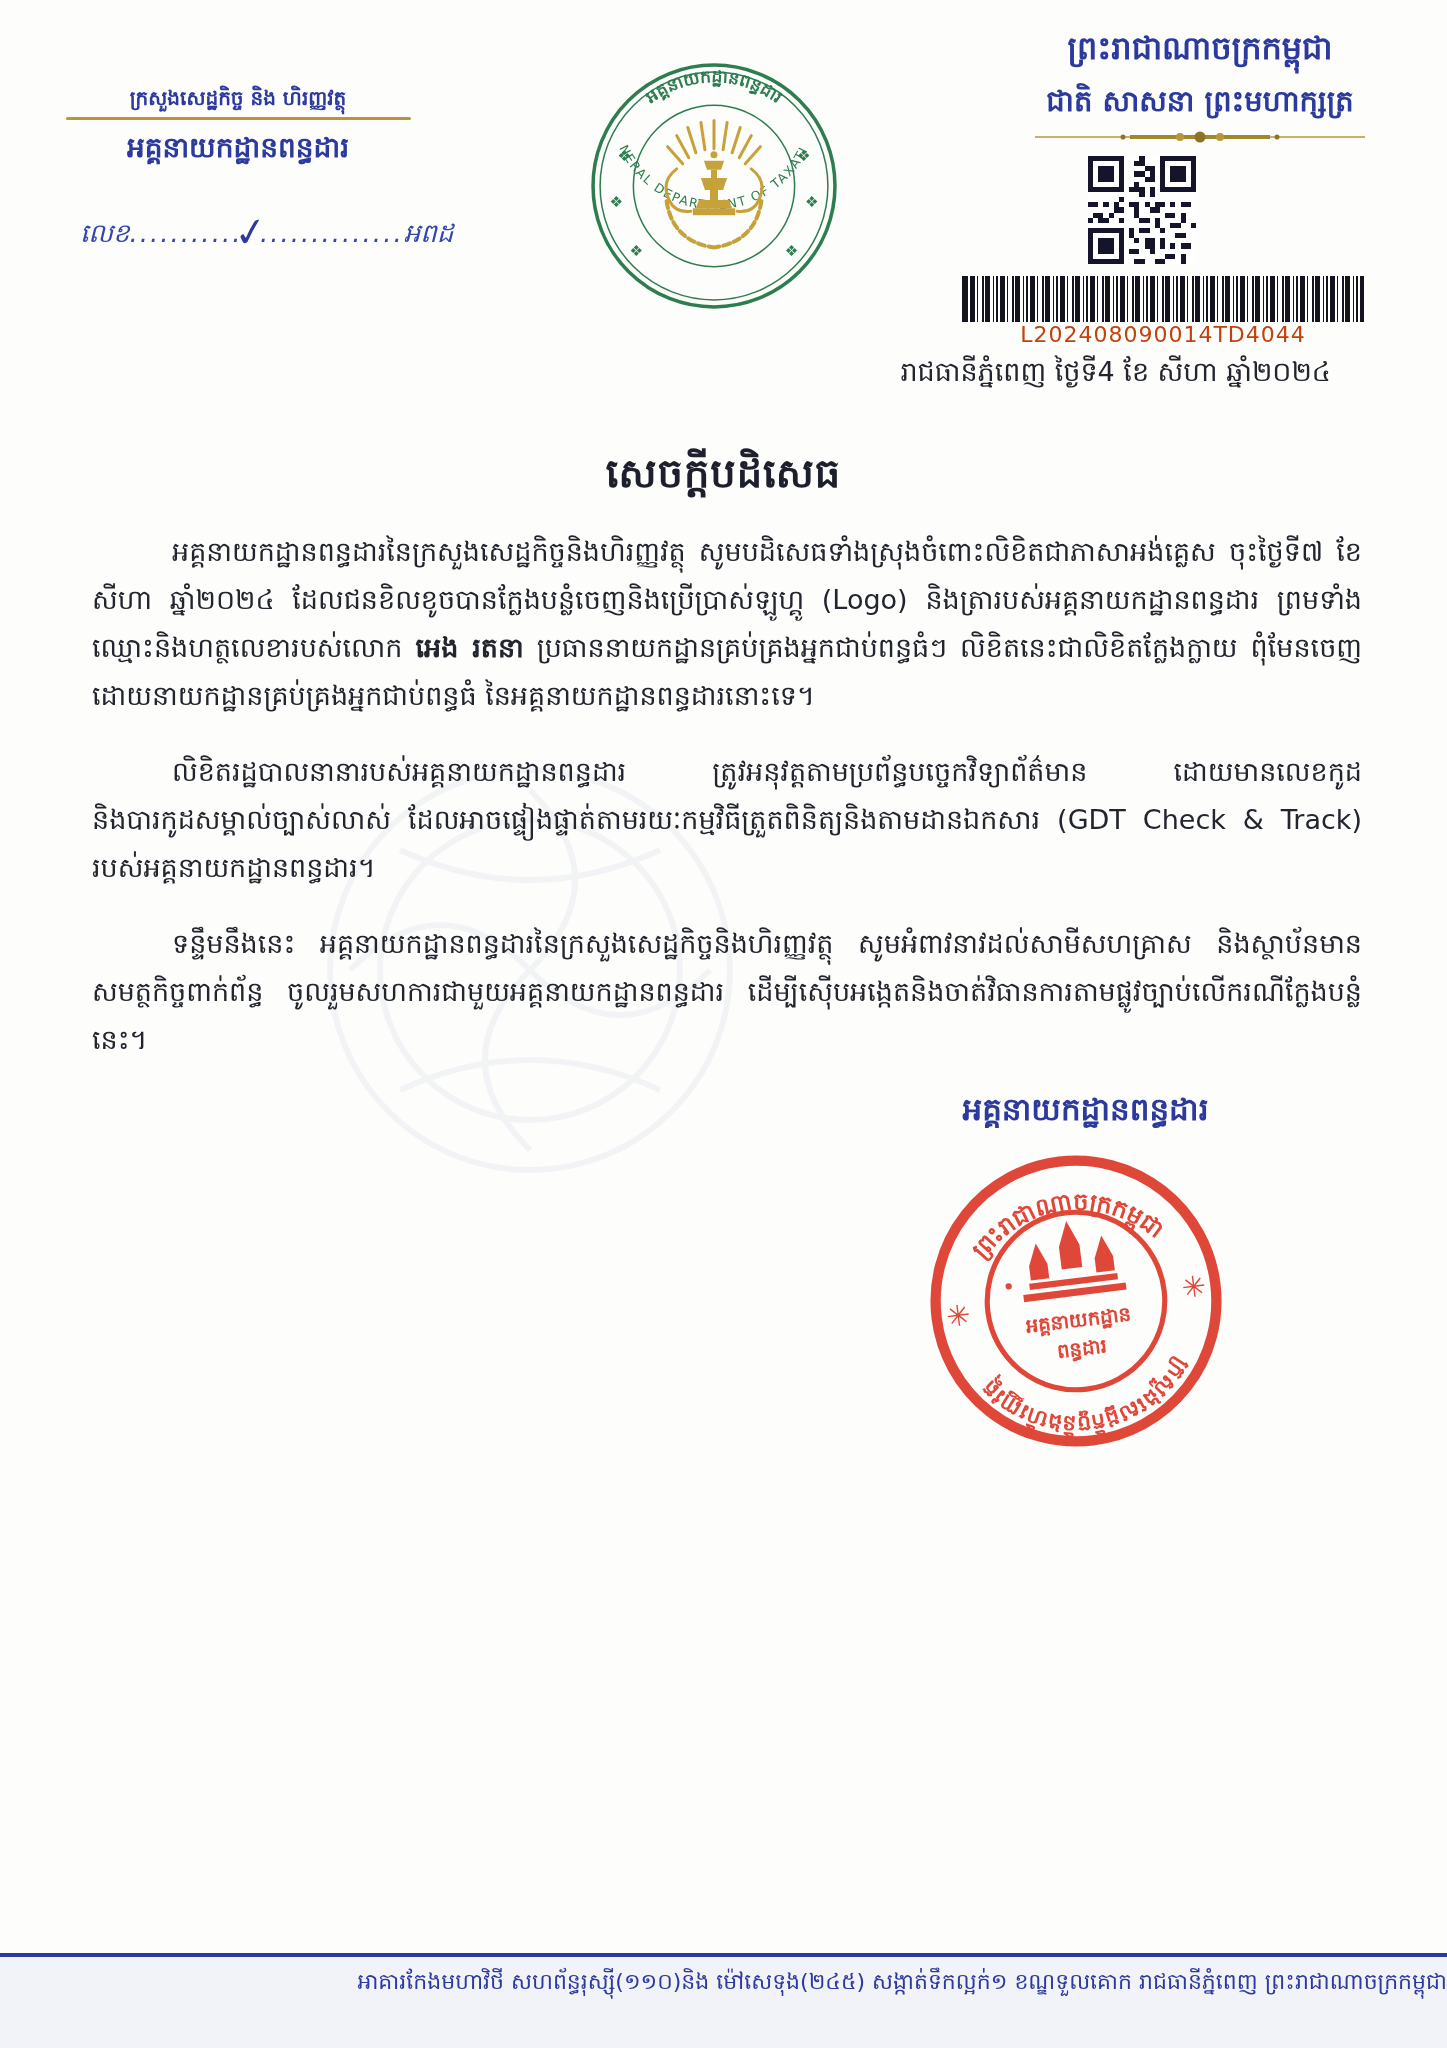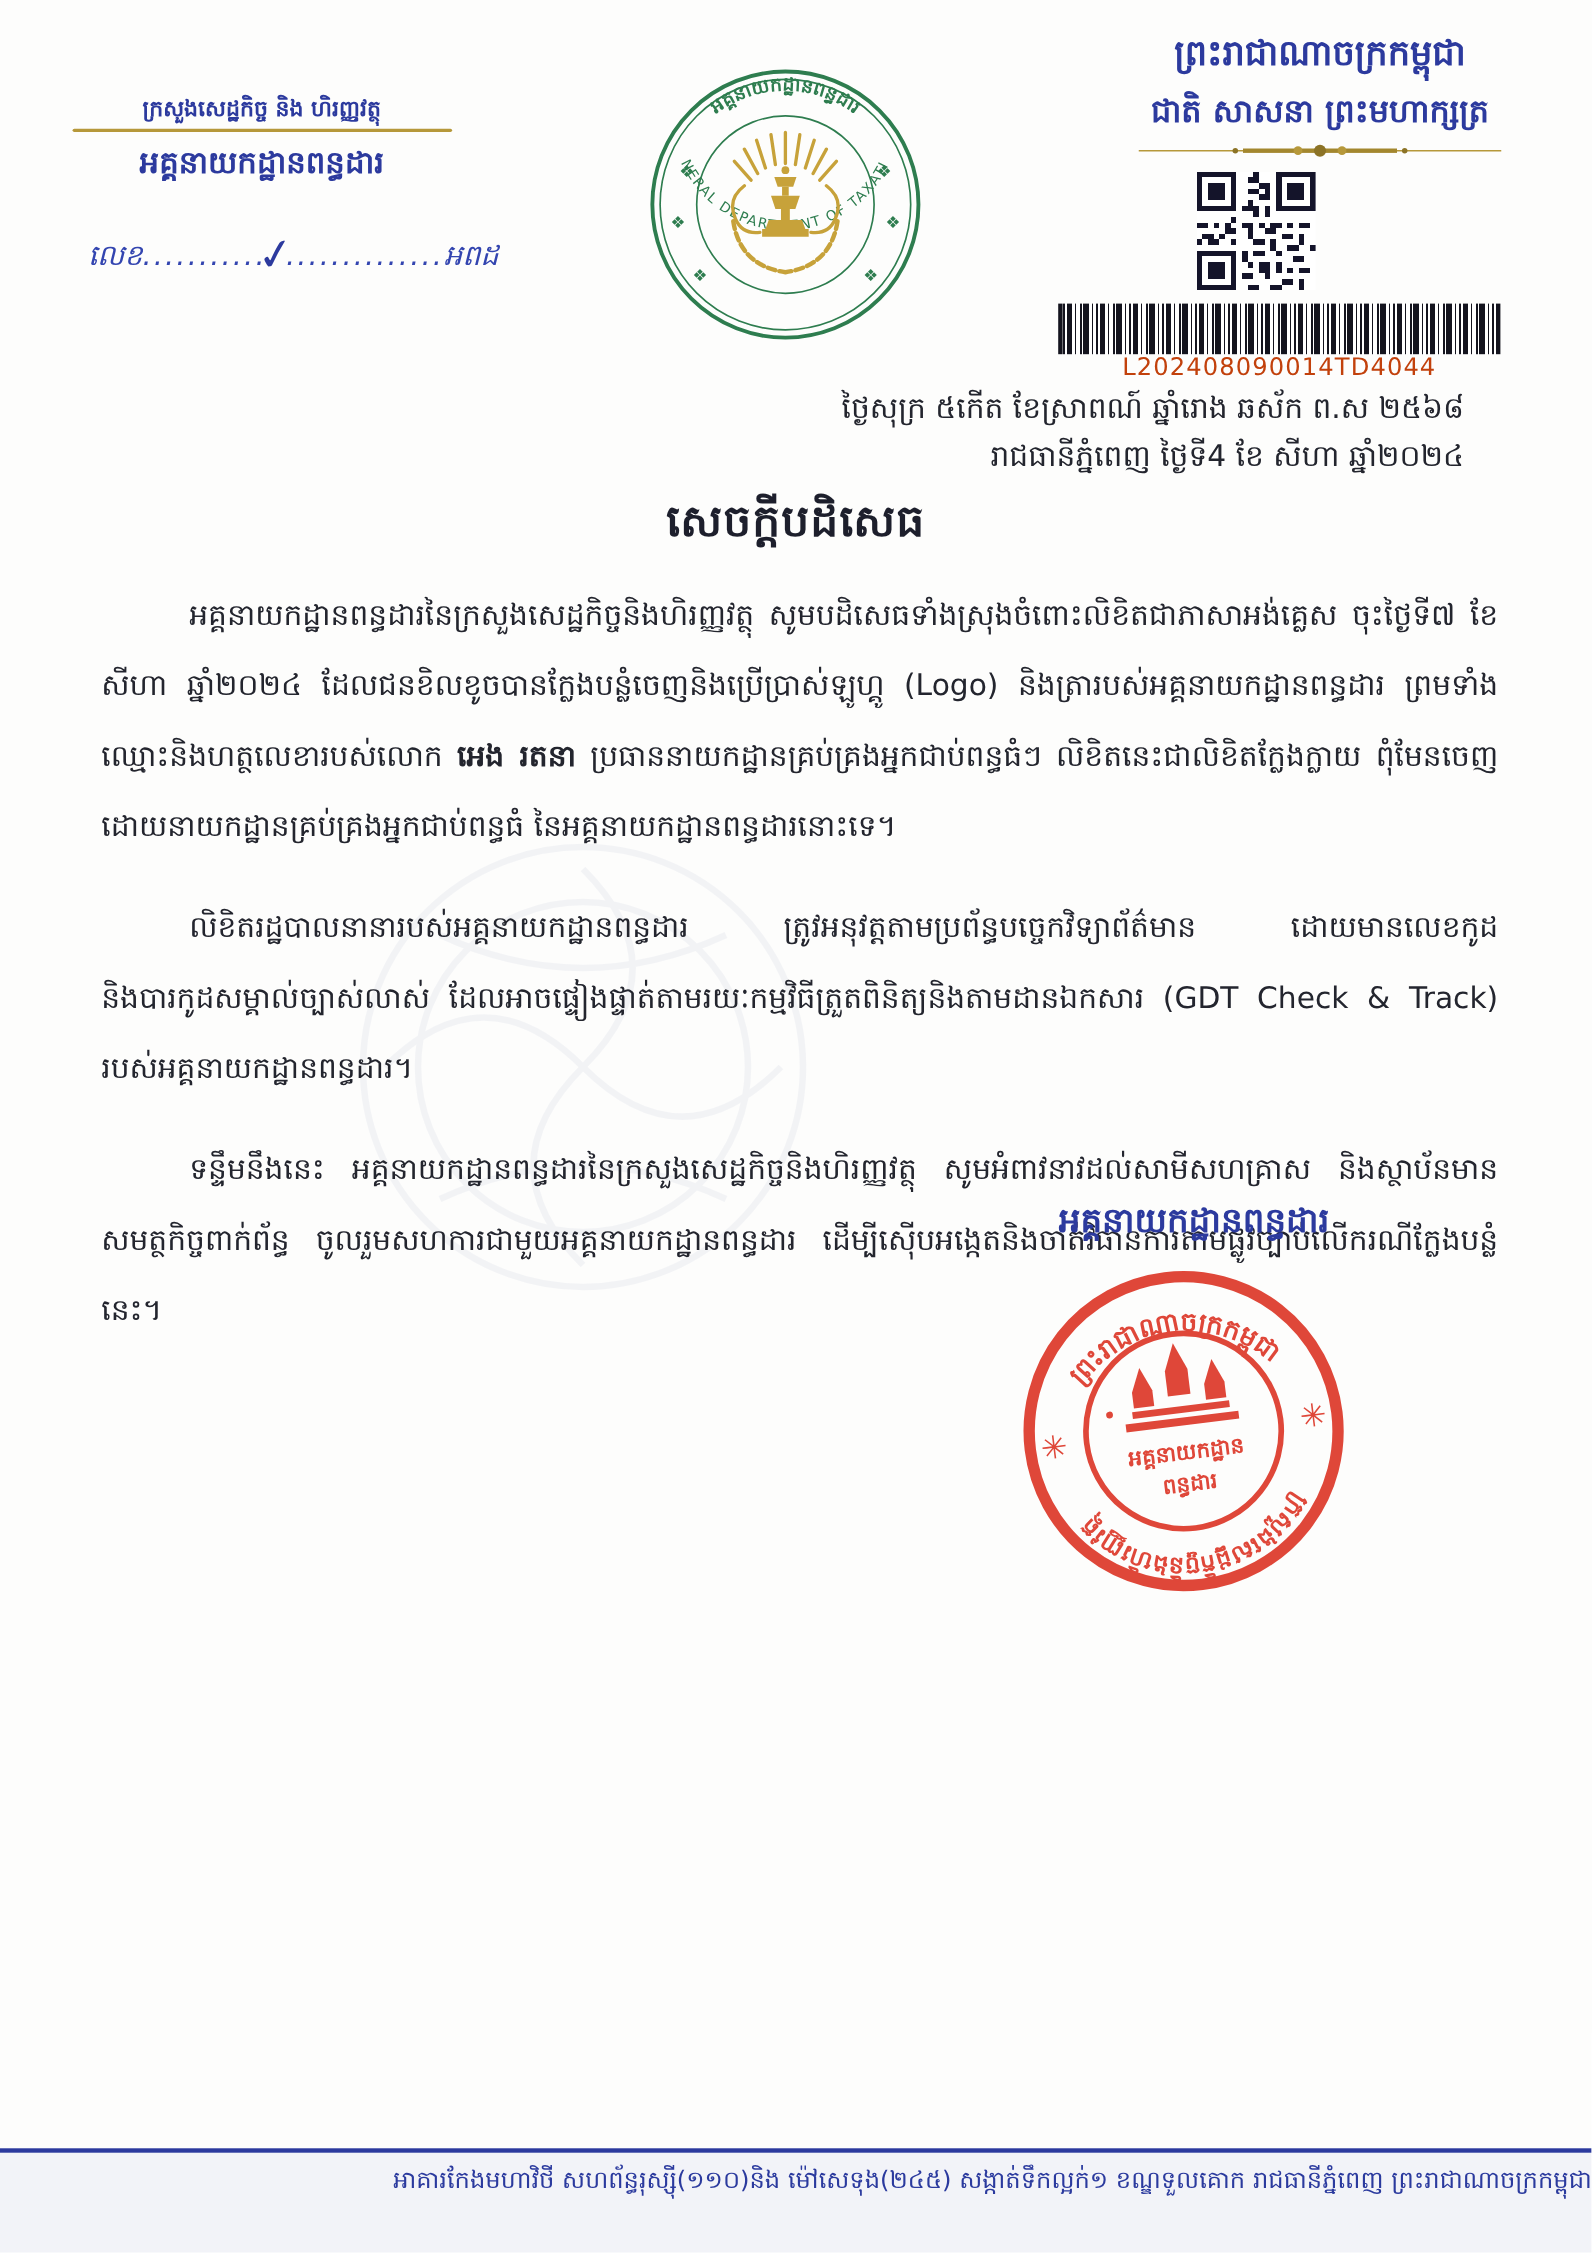--- a/index.html
+++ b/index.html
@@ -45,21 +45,21 @@
   
   .date-block { position:absolute; right:116px; top:350px; text-align:right;
     font-size:27px; color:#23252e; line-height:44px; }
 
   
   .doc-title { position:absolute; left:0; top:448px; width:100%; text-align:center;
     font-size:40px; font-weight:bold; color:#1d1f2c; letter-spacing:1px; }
 
   
   .body-text { position:absolute; left:92px; top:528px; width:1270px;
-    font-size:27px; line-height:64px; text-align:justify; color:#23252e; }
+    font-size:27px; line-height:48px; text-align:justify; color:#23252e; }
   .body-text p { text-indent:80px; margin-bottom:10px; }
   .body-text p.gap { margin-top:28px; }
   .body-text b { font-weight:bold; }
 
   
   .signer { position:absolute; left:898px; top:1090px; width:375px; text-align:center;
     font-size:31px; font-weight:bold; color:#2c3a9e; }
   .stamp { position:absolute; left:916px; top:1146px; width:320px; height:310px; }
 
   
@@ -164,21 +164,20 @@
       M8,9h2v1h-2z M11,9h1v1h-1z M13,9h2v1h-2z M16,9h1v1h-1z M18,9h2v1h-2z
       M9,10h1v2h-1z M12,10h2v1h-2z M15,11h2v1h-2z M18,11h1v2h-1z M10,12h2v1h-2z M13,12h1v2h-1z M16,13h2v1h-2z M20,13h1v1h-1z
       M8,14h1v2h-1z M10,14h2v1h-2z M14,14h1v1h-1z M17,15h2v1h-2z M9,16h1v1h-1z M11,16h2v2h-2z M14,16h1v2h-1z M16,17h1v1h-1z M18,17h2v1h-2z
       M8,18h2v1h-2z M12,18h1v1h-1z M15,19h2v1h-2z M9,20h2v1h-2z M13,20h2v1h-2z M18,19h1v2h-1z"></path>
   </svg>
 
   <div class="barcode"></div>
   <div class="barcode-label">L202408090014TD4044</div>
 
   <div class="date-block">
-    <div>ថ្ងៃសុក្រ ៥កើត ខែស្រាពណ៍ ឆ្នាំរោង ឆស័ក ព.ស ២៥៦៨</div>
     <div>រាជធានីភ្នំពេញ ថ្ងៃទី4 ខែ សីហា ឆ្នាំ២០២៤</div>
   </div>
 
   <div class="doc-title">សេចក្តីបដិសេធ</div>
 
   <div class="body-text">
     <p><span>អគ្គនាយកដ្ឋានពន្ធដារនៃក្រសួងសេដ្ឋកិច្ចនិងហិរញ្ញវត្ថុ  សូមបដិសេធទាំងស្រុងចំពោះលិខិតជាភាសាអង់គ្លេស ចុះថ្ងៃទី៧ ខែសីហា ឆ្នាំ២០២៤ ដែលជនខិលខូចបានក្លែងបន្លំចេញនិងប្រើប្រាស់ឡូហ្គូ (Logo) និងត្រារបស់អគ្គនាយកដ្ឋានពន្ធដារ ព្រមទាំងឈ្មោះនិងហត្ថលេខារបស់លោក </span><b>អេង រតនា</b><span> ប្រធាននាយកដ្ឋានគ្រប់គ្រងអ្នកជាប់ពន្ធធំៗ លិខិតនេះជាលិខិតក្លែងក្លាយ ពុំមែនចេញដោយនាយកដ្ឋានគ្រប់គ្រងអ្នកជាប់ពន្ធធំ នៃអគ្គនាយកដ្ឋានពន្ធដារនោះទេ។</span></p>
     <p class="gap">លិខិតរដ្ឋបាលនានារបស់អគ្គនាយកដ្ឋានពន្ធដារ ត្រូវអនុវត្តតាមប្រព័ន្ធបច្ចេកវិទ្យាព័ត៌មាន ដោយមានលេខកូដនិងបារកូដសម្គាល់ច្បាស់លាស់ ដែលអាចផ្ទៀងផ្ទាត់តាមរយៈកម្មវិធីត្រួតពិនិត្យនិងតាមដានឯកសារ (GDT Check &amp; Track) របស់អគ្គនាយកដ្ឋានពន្ធដារ។</p>
     <p class="gap">ទន្ទឹមនឹងនេះ អគ្គនាយកដ្ឋានពន្ធដារនៃក្រសួងសេដ្ឋកិច្ចនិងហិរញ្ញវត្ថុ សូមអំពាវនាវដល់សាមីសហគ្រាស និងស្ថាប័នមានសមត្ថកិច្ចពាក់ព័ន្ធ ចូលរួមសហការជាមួយអគ្គនាយកដ្ឋានពន្ធដារ ដើម្បីស៊ើបអង្កេតនិងចាត់វិធានការតាមផ្លូវច្បាប់លើករណីក្លែងបន្លំនេះ។</p>
   </div>

